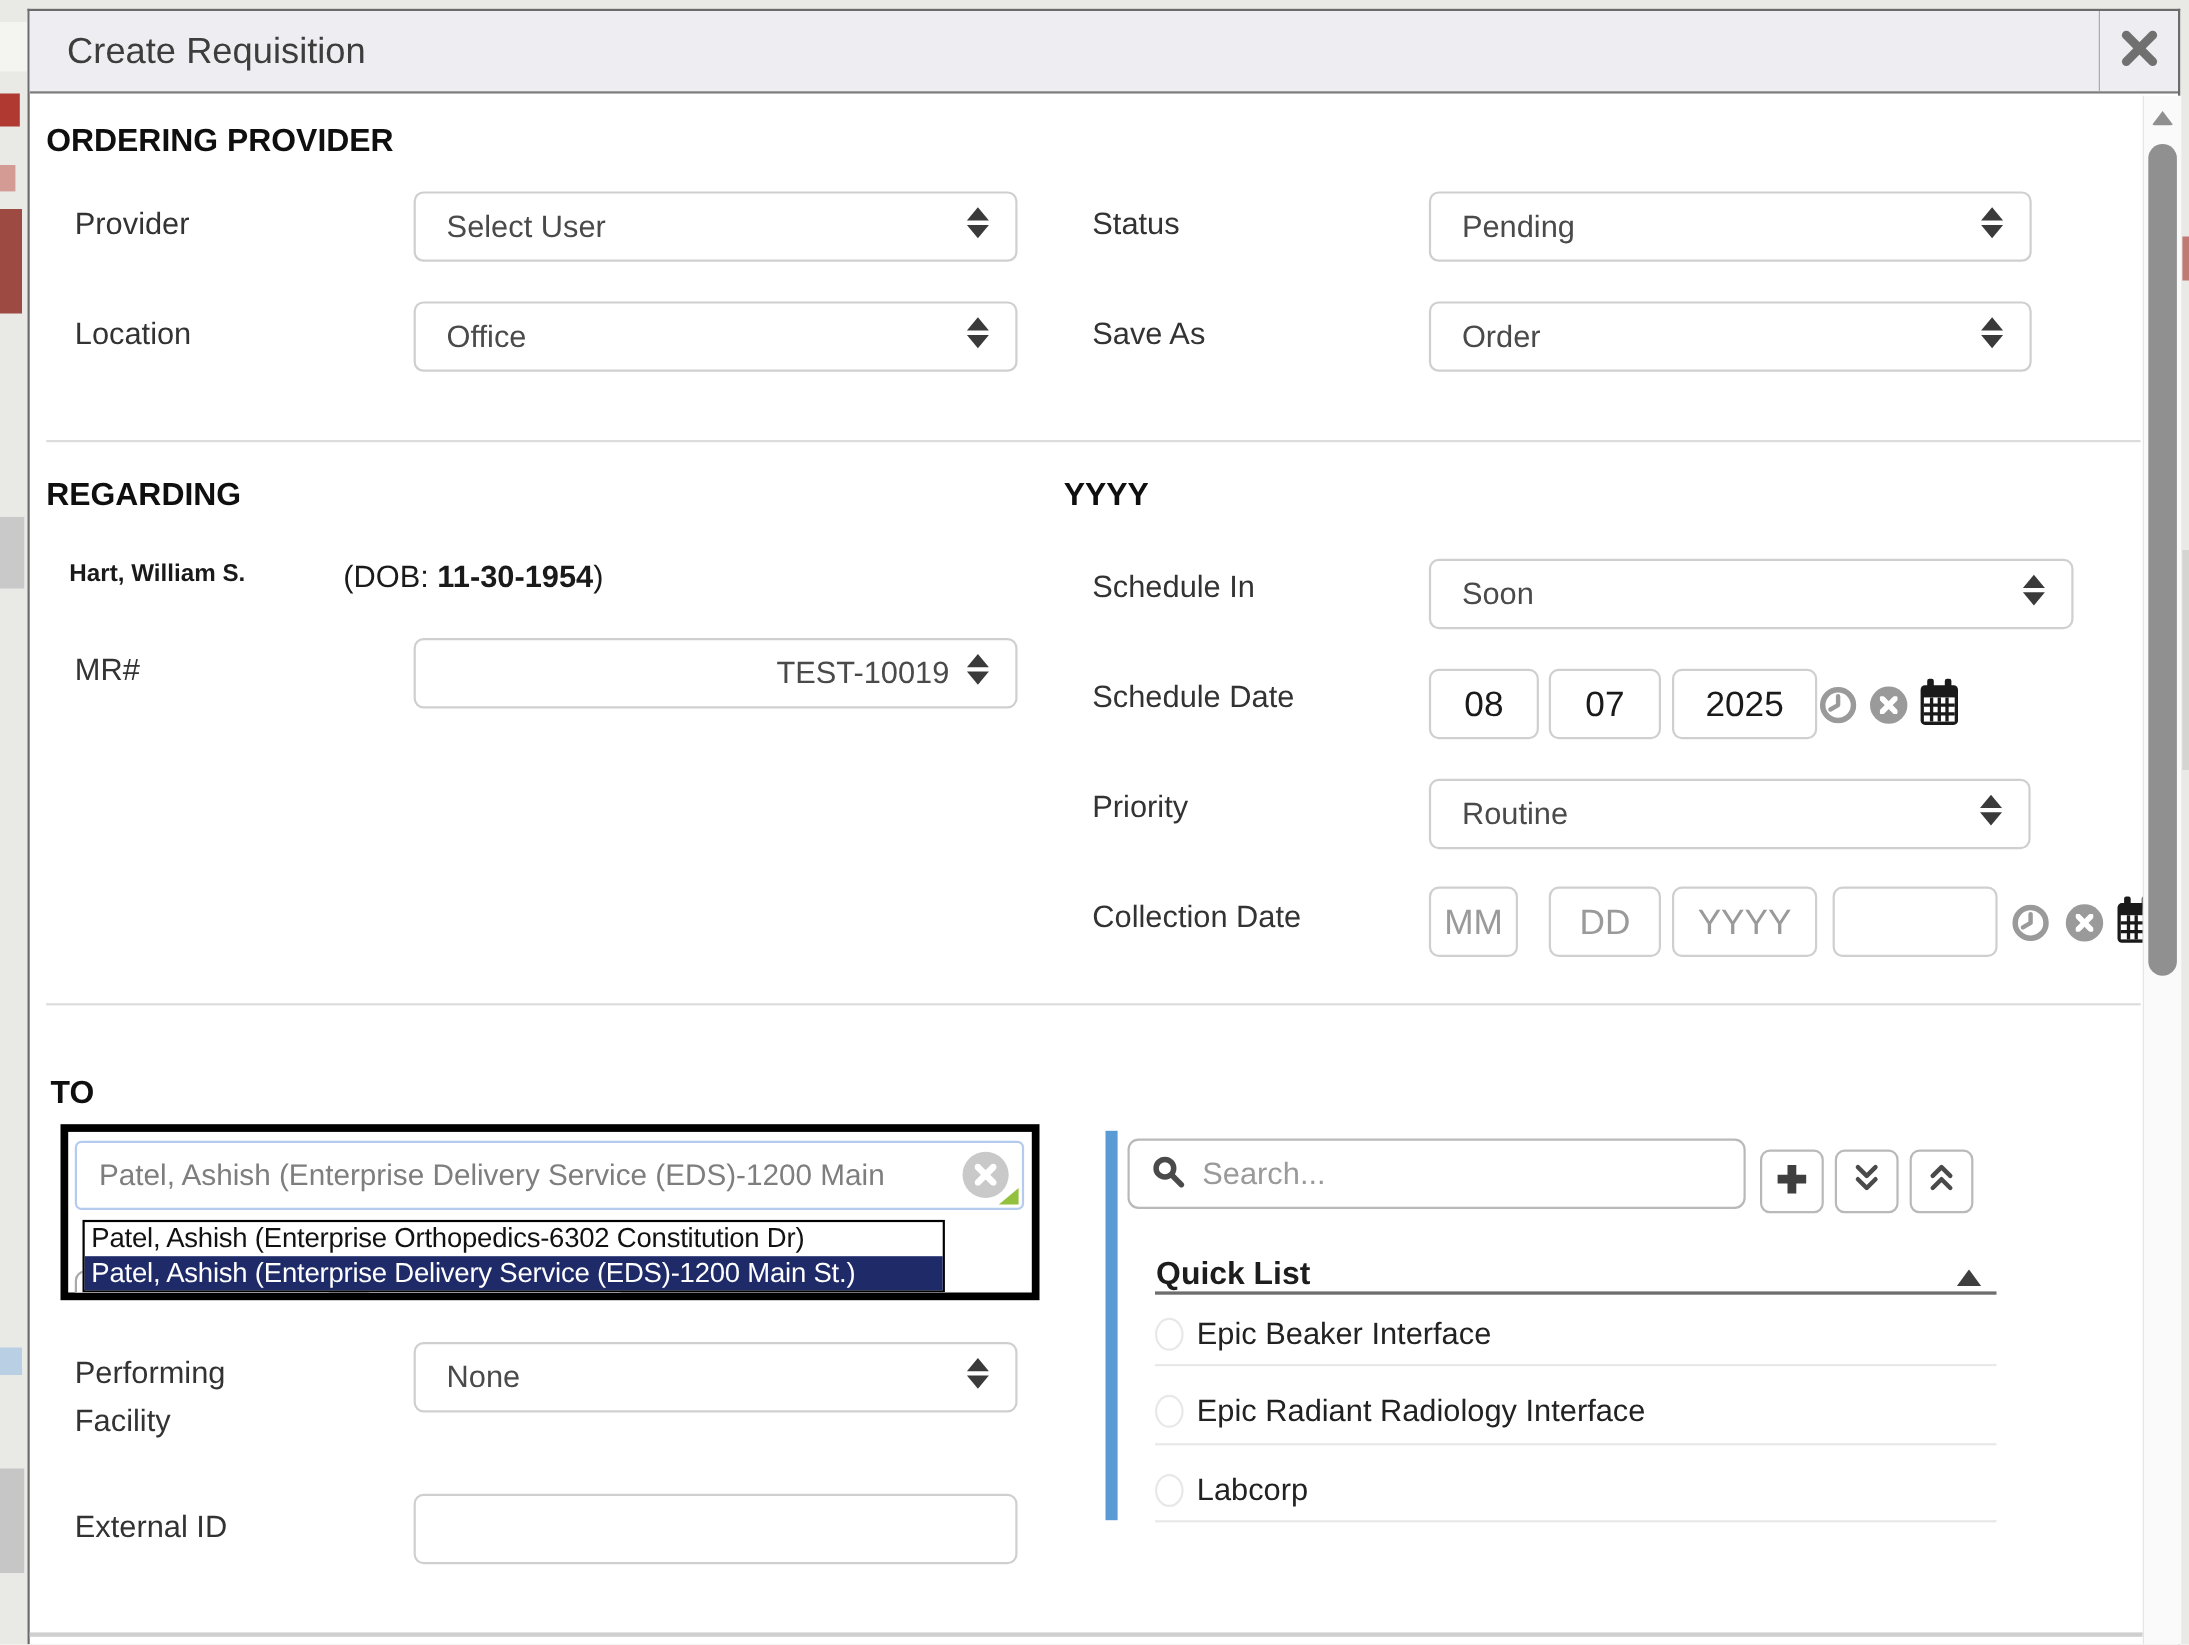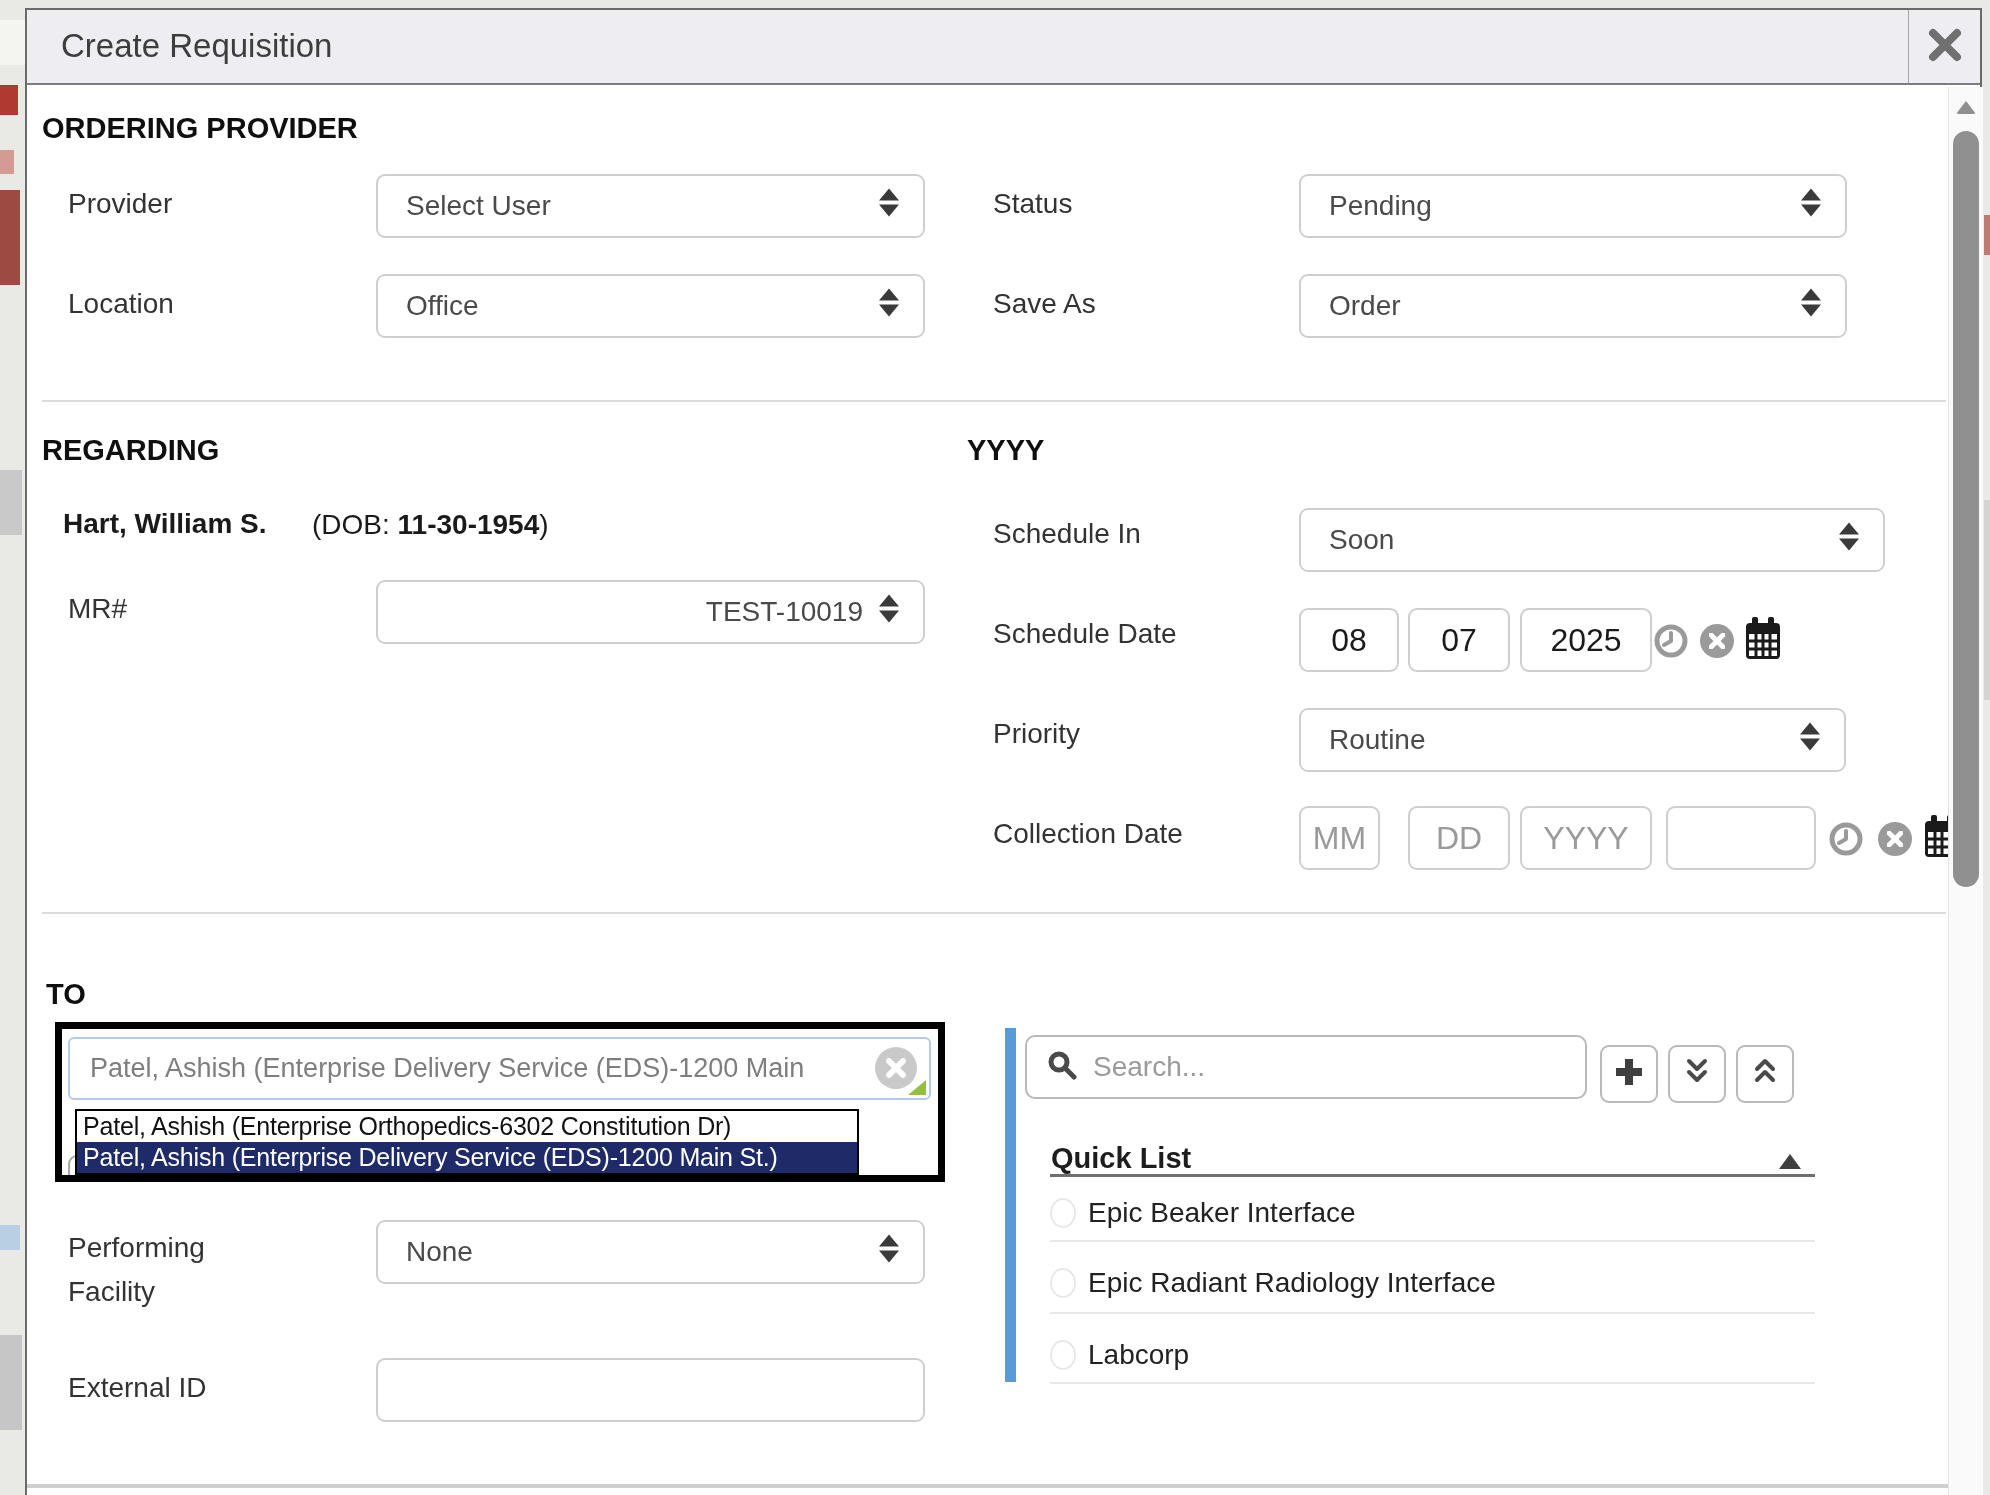--- a/index.html
+++ b/index.html
@@ -151,21 +151,21 @@
       <span>Order</span>
       <span class="arrows"><svg width="24" height="32" viewBox="0 0 24 32">
             <polygon points="12,2 2,14 22,14" fill="#3a3a3a"></polygon>
             <polygon points="2,18 22,18 12,30" fill="#3a3a3a"></polygon>
           </svg></span>
     </div>
 
     <div class="divider" style="left:15px;top:390px;width:1904px;"></div>
 
     <div class="sect" style="left:15px;top:424px;">REGARDING</div>
-    <div class="lbl boldTxt" style="left:36px;top:498px;font-size:28px;color:#1a1a1a;">Hart, William S.</div>
+    <div class="lbl boldTxt" style="left:36px;top:498px;font-size:22px;color:#1a1a1a;">Hart, William S.</div>
     <div class="lbl" style="left:285px;top:499px;color:#1a1a1a;">
       <span>(DOB: </span><span class="boldTxt">11-30-1954</span><span>)</span>
     </div>
     <div class="lbl" style="left:41px;top:583px;">MR#</div>
     <div class="sel" style="left:349px;top:570px;width:549px;justify-content:flex-end;">
       <span>TEST-10019</span>
       <span class="arrows"><svg width="24" height="32" viewBox="0 0 24 32">
             <polygon points="12,2 2,14 22,14" fill="#3a3a3a"></polygon>
             <polygon points="2,18 22,18 12,30" fill="#3a3a3a"></polygon>
           </svg></span>

